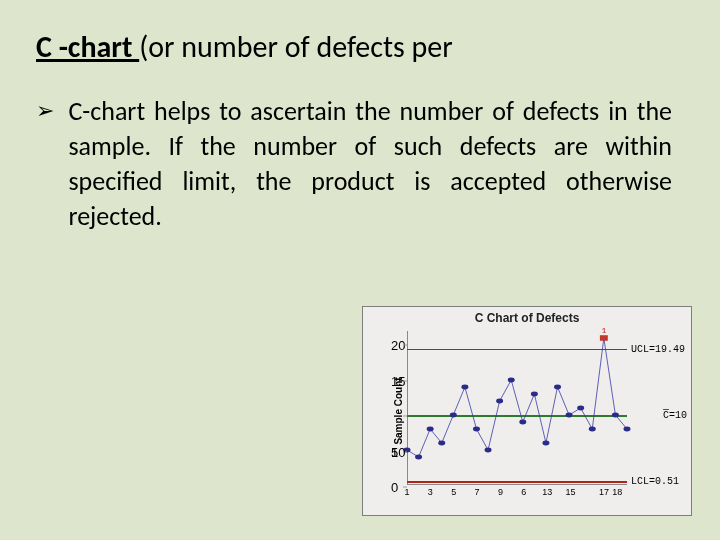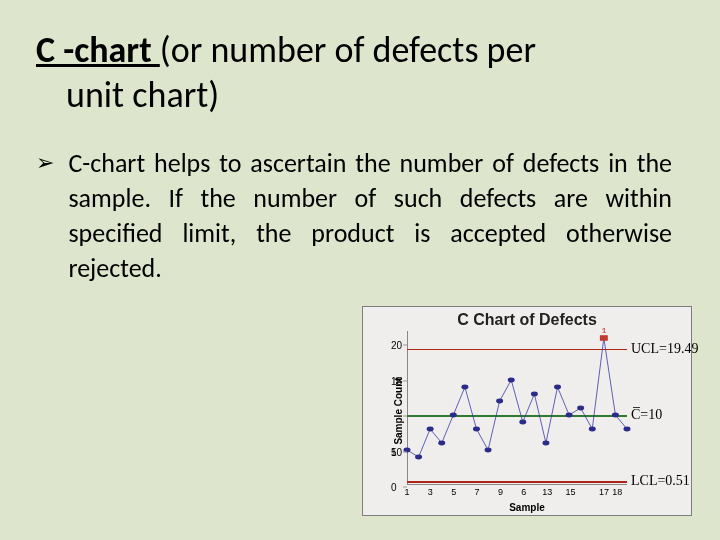--- a/index.html
+++ b/index.html
@@ -11,21 +11,21 @@
     color: #000;
     overflow: hidden;
   }
   .slide {
     width: 100%;
     height: 100%;
     padding: 28px 36px;
     position: relative;
   }
   .title {
-    font-size: 36px;
+    font-size: 30px;
     line-height: 1.25;
     font-weight: 400;
     margin-bottom: 28px;
   }
   .title .underlined {
     font-weight: 700;
     text-decoration: underline;
   }
   .title .indent2 { padding-left: 30px; display: inline-block; }
   .bullet {
@@ -47,21 +47,21 @@
     position: absolute;
     right: 28px;
     bottom: 24px;
     width: 330px;
     height: 210px;
     background: #efeeec;
     border: 1px solid #7d7d7d;
   }
   .chart-title {
     text-align: center;
-    font-size: 16px;
+    font-size: 12px;
     font-weight: 700;
     color: #222;
     padding: 4px 0 2px;
     font-family: Arial, sans-serif;
   }
   .plot-zone {
     position: absolute;
     left: 44px; right: 64px; top: 24px; bottom: 30px;
   }
   .ylabel {
@@ -77,21 +77,21 @@
     position: absolute;
     bottom: 2px; left: 0; right: 0;
     text-align: center;
     font-size: 10px;
     font-weight: 700;
     font-family: Arial, sans-serif;
   }
   .ytick {
     position: absolute;
     left: 28px;
-    font-size: 10px;
+    font-size: 13px;
     transform: translateY(-50%);
     font-family: Arial, sans-serif;
   }
   .ytick-mark {
     position: absolute;
     left: 40px; width: 4px; height: 1px;
     background: #999;
     transform: translateY(-0.5px);
   }
   .xtick {
@@ -109,58 +109,56 @@
   }
   .hline {
     position: absolute;
     left: 0; right: 0; height: 1.5px;
   }
   .hline.ucl { background: #b02418; }
   .hline.cl  { background: #2e7a2e; }
   .hline.lcl { background: #b02418; }
   .rlabel {
     position: absolute;
-    font-size: 14px;
+    font-size: 10px;
     left: 100%;
     padding-left: 4px;
     transform: translateY(-50%);
     white-space: nowrap;
-    font-family: Liberation Serif, serif;
+    font-family: Liberation Mono, monospace;
   }
   svg.series {
     position: absolute;
     left: 0; top: 0; width: 100%; height: 100%;
     overflow: visible;
   }
 </style>
 </head>
 <body>
 
 <div class="slide">
 
   <div class="title">
     <span class="underlined">C -chart </span><span>(or number of defects per</span><br>
-    <span class="indent2">unit chart)</span>
   </div>
 
   <div class="bullet">
     <span class="marker">➢</span>
     <span class="text">C-chart helps to ascertain the number of defects in the sample. If the number of such defects are within specified limit, the product is accepted otherwise rejected.</span>
   </div>
 
   <div class="chart-wrap">
     <div class="chart-title">C Chart of Defects</div>
     <div class="ylabel">Sample Count</div>
-    <div class="xlabel">Sample</div>
     <div class="plot-zone">
       <div class="plot-border"></div>
     <div class="hline ucl" style="top: 11.4091%;"></div>
         <div class="rlabel" style="top: 11.4091%;">UCL=19.49</div>
         <div class="hline cl" style="top: 54.5455%;"></div>
-        <div class="rlabel" style="top: 54.5455%;">C̅=10</div>
+        <div class="rlabel" style="top: 54.5455%; margin-left: 32px;">C̅=10</div>
         <div class="hline lcl" style="top: 97.6818%;"></div>
         <div class="rlabel" style="top: 97.6818%;">LCL=0.51</div>
         <svg class="series" viewBox="0 0 100 100" preserveAspectRatio="none">
           <polyline points="0,77.27272727272727 5.263157894736842,81.81818181818181 10.526315789473683,63.63636363636363 15.789473684210526,72.72727272727273 21.052631578947366,54.54545454545454 26.31578947368421,36.36363636363637 31.57894736842105,63.63636363636363 36.84210526315789,77.27272727272727 42.10526315789473,45.45454545454546 47.368421052631575,31.818181818181824 52.63157894736842,59.09090909090908 57.89473684210527,40.90909090909091 63.1578947368421,72.72727272727273 68.42105263157895,36.36363636363637 73.68421052631578,54.54545454545454 78.94736842105263,50 84.21052631578947,63.63636363636363 89.47368421052632,4.545454545454541 94.73684210526315,54.54545454545454 100,63.63636363636363" fill="none" stroke="#3a3aa8" stroke-width="0.8" vector-effect="non-scaling-stroke"></polyline>
           <circle cx="0" cy="77.27272727272727" r="1.6" vector-effect="non-scaling-stroke" fill="#2b2b8a"></circle>
           <circle cx="5.263157894736842" cy="81.81818181818181" r="1.6" vector-effect="non-scaling-stroke" fill="#2b2b8a"></circle>
           <circle cx="10.526315789473683" cy="63.63636363636363" r="1.6" vector-effect="non-scaling-stroke" fill="#2b2b8a"></circle>
           <circle cx="15.789473684210526" cy="72.72727272727273" r="1.6" vector-effect="non-scaling-stroke" fill="#2b2b8a"></circle>
           <circle cx="21.052631578947366" cy="54.54545454545454" r="1.6" vector-effect="non-scaling-stroke" fill="#2b2b8a"></circle>
           <circle cx="26.31578947368421" cy="36.36363636363637" r="1.6" vector-effect="non-scaling-stroke" fill="#2b2b8a"></circle>

